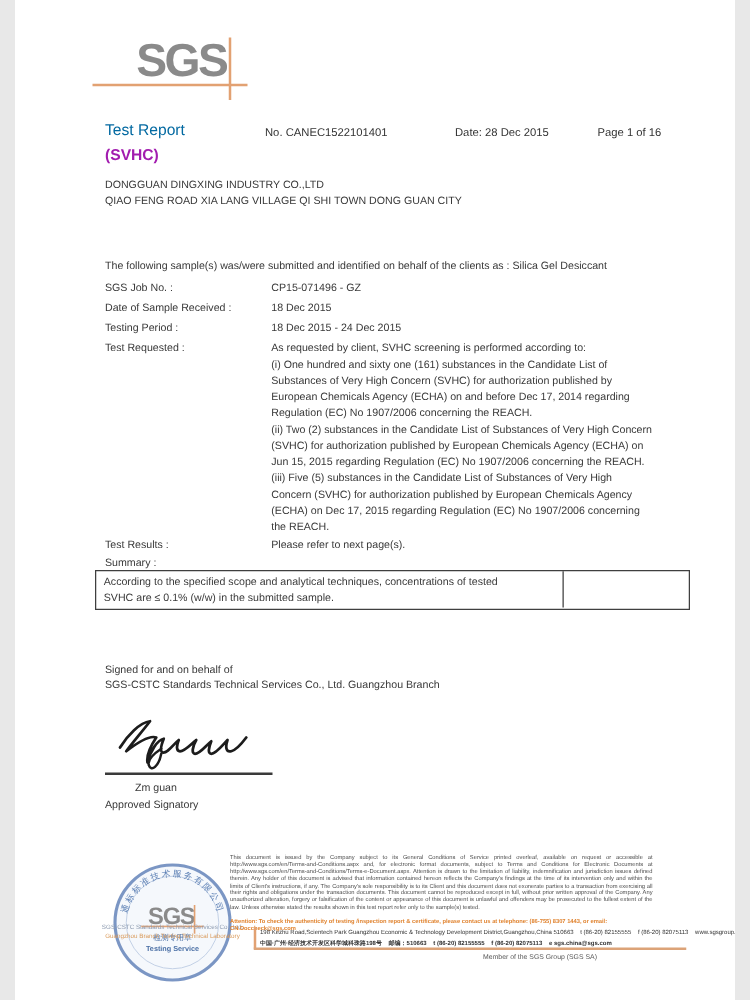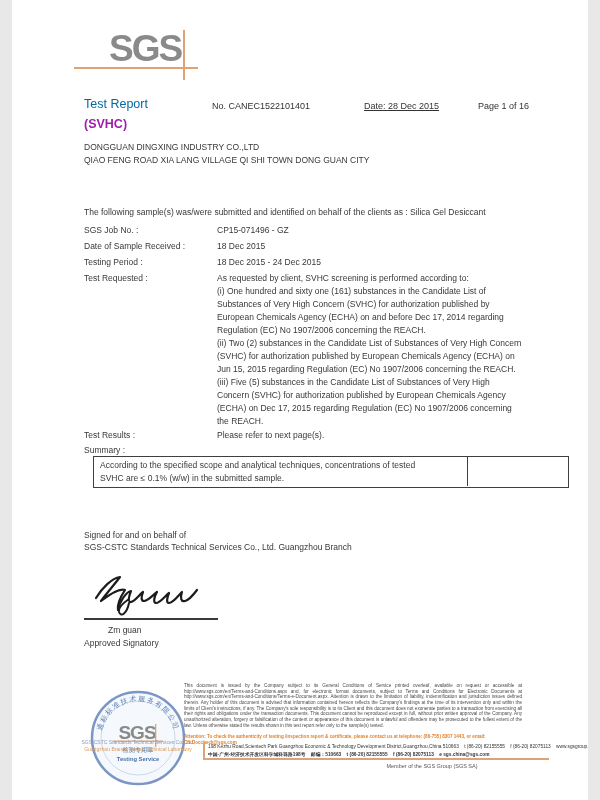--- a/index.html
+++ b/index.html
@@ -10,34 +10,34 @@
   
   .logo-text{left:97px;top:30px;font-size:37px;font-weight:bold;color:#8a8a8a;letter-spacing:-2px;line-height:1;}
   .logo-hline{left:62px;top:67px;width:124px;height:2px;background:#e2a172;}
   .logo-vline{left:171px;top:30px;width:2px;height:50px;background:#e2a172;}
 
   
   .doc-title{left:72px;top:97px;font-size:12.5px;font-weight:normal;color:#0369a1;}
   .doc-subtitle{left:72px;top:117px;font-size:12.5px;font-weight:bold;color:#a21caf;}
   .meta{font-size:9px;color:#333;top:101px;}
   .meta.no{left:200px;}
-  .meta.date{left:352px;text-decoration:underline;}
+  .meta.date{left:352px;}
   .meta.page-no{left:466px;}
 
   .body-text{font-size:8.5px;line-height:13px;color:#383838;}
   .client{left:72px;top:141px;}
   .intro{left:72px;top:206px;}
 
   .lab{left:72px;}
   .val{left:205px;}
   .para{width:338px;white-space:pre-line;}
 
   
   .sum-label{left:72px;top:444px;}
-  .sum-table{left:81px;top:456px;width:474px;height:30px;border:1.5px solid #3f3f3f;display:flex;flex-direction:column;}
+  .sum-table{left:64px;top:456px;width:474px;height:30px;border:1.5px solid #3f3f3f;display:flex;flex-direction:column;}
   .sum-text{width:374px;border-right:1.5px solid #3f3f3f;padding:2px 6px;font-size:8.5px;line-height:12.5px;white-space:pre-line;box-sizing:border-box;}
   .sum-pass{flex:1;display:flex;align-items:center;justify-content:center;font-size:9px;color:#2e2e2e;}
 
   
   .signed1{left:72px;top:529px;}
   .signed2{left:72px;top:541px;}
   .sig-svg{left:68px;top:566px;}
   .sig-line{left:72px;top:618px;width:134px;height:2px;background:#3a3a3a;}
   .sig-name{left:72px;top:624px;margin-left:24px;}
   .sig-title{left:72px;top:637px;}

